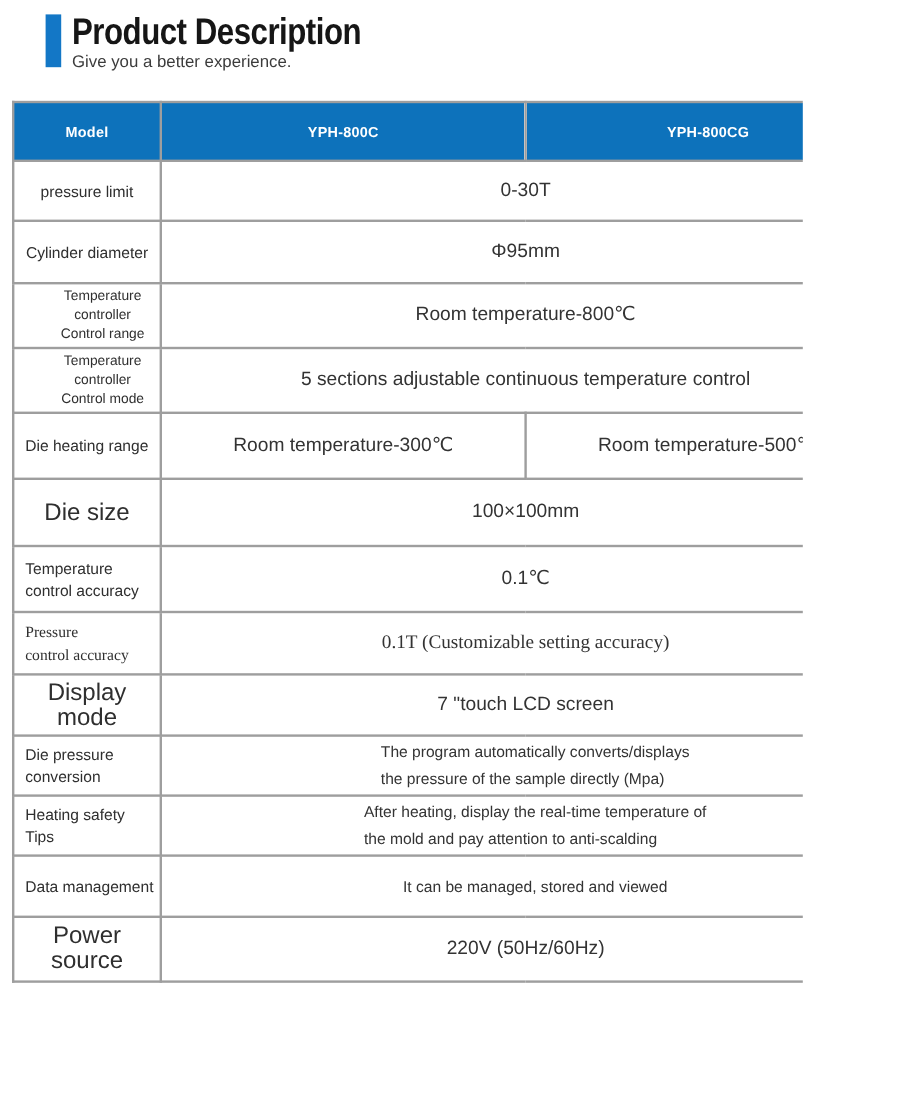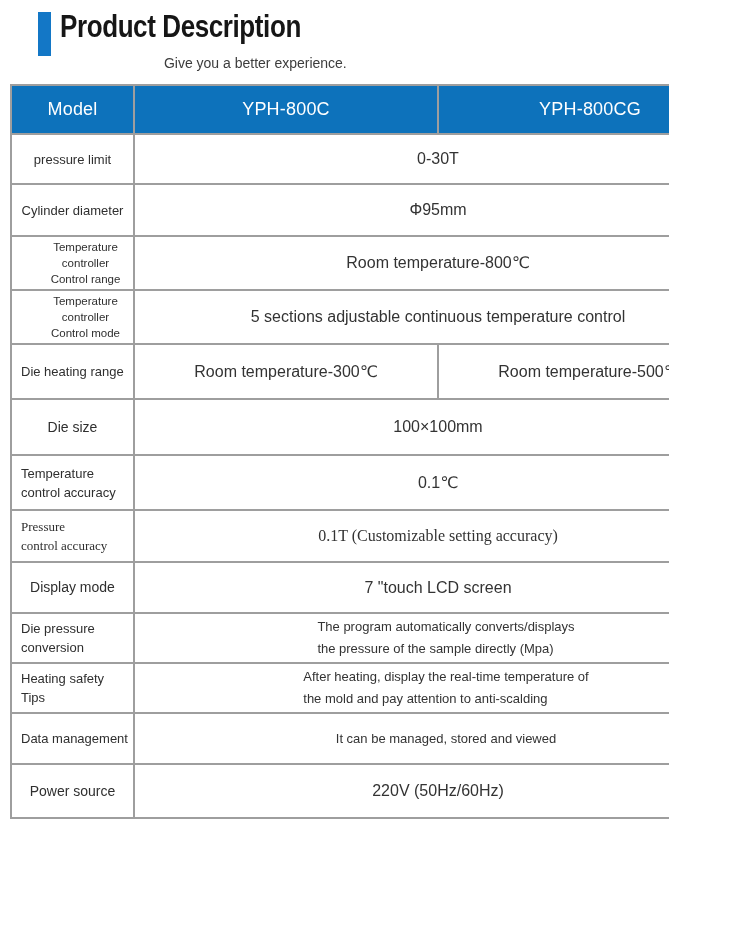--- a/index.html
+++ b/index.html
@@ -21,40 +21,40 @@
 
   
   .masthead{position:absolute;left:38px;top:12px;display:flex;align-items:stretch;}
   .accent-bar{width:13px;height:44px;background:var(--accent);flex:0 0 13px;}
   .masthead-text{margin-left:9px;display:flex;flex-direction:column;justify-content:flex-start;}
   .page-title{
     font-size:31px;font-weight:800;color:#161616;line-height:30px;
     letter-spacing:-0.5px;transform:scaleX(0.84);transform-origin:left center;
     white-space:nowrap;
   }
-  .page-subtitle{font-size:14px;color:#3c3c3c;line-height:15px;margin-top:14px;text-align:right;}
+  .page-subtitle{font-size:14px;color:#3c3c3c;line-height:15px;margin-top:2px;}
 
   
   table.spec{
     position:absolute;left:10px;top:84px;width:731px;
     border-collapse:collapse;table-layout:fixed;
   }
   table.spec td{
     border:2px solid var(--border);
     text-align:center;vertical-align:middle;
     padding:2px 4px;overflow:hidden;
   }
   tr.head-row td{
     background:var(--header-bg);color:var(--header-fg);
-    font-size:18px;letter-spacing:0.2px;
+    font-size:12px;letter-spacing:0.2px;font-weight:bold;
   }
   td.lbl{color:var(--ink);}
   td.lbl.small{font-size:13px;line-height:19px;}
   td.lbl.xsmall{font-size:11.5px;line-height:16px;padding-left:30px;}
-  td.lbl.large{font-size:14px;line-height:21px;}
+  td.lbl.large{font-size:20px;line-height:21px;}
   td.lbl.left{text-align:left;padding-left:9px;}
   td.val{color:var(--val-ink);font-size:16px;}
   td.val.small{font-size:13px;padding-left:20px;}
   td.val .val-inner{display:inline-block;text-align:left;line-height:22px;}
   td.val.normal .val-inner{text-align:left;line-height:20px;}
 
   
   table.spec tr:nth-child(1){height:49px;}
   table.spec tr:nth-child(2){height:50px;}
   table.spec tr:nth-child(3){height:52px;}

